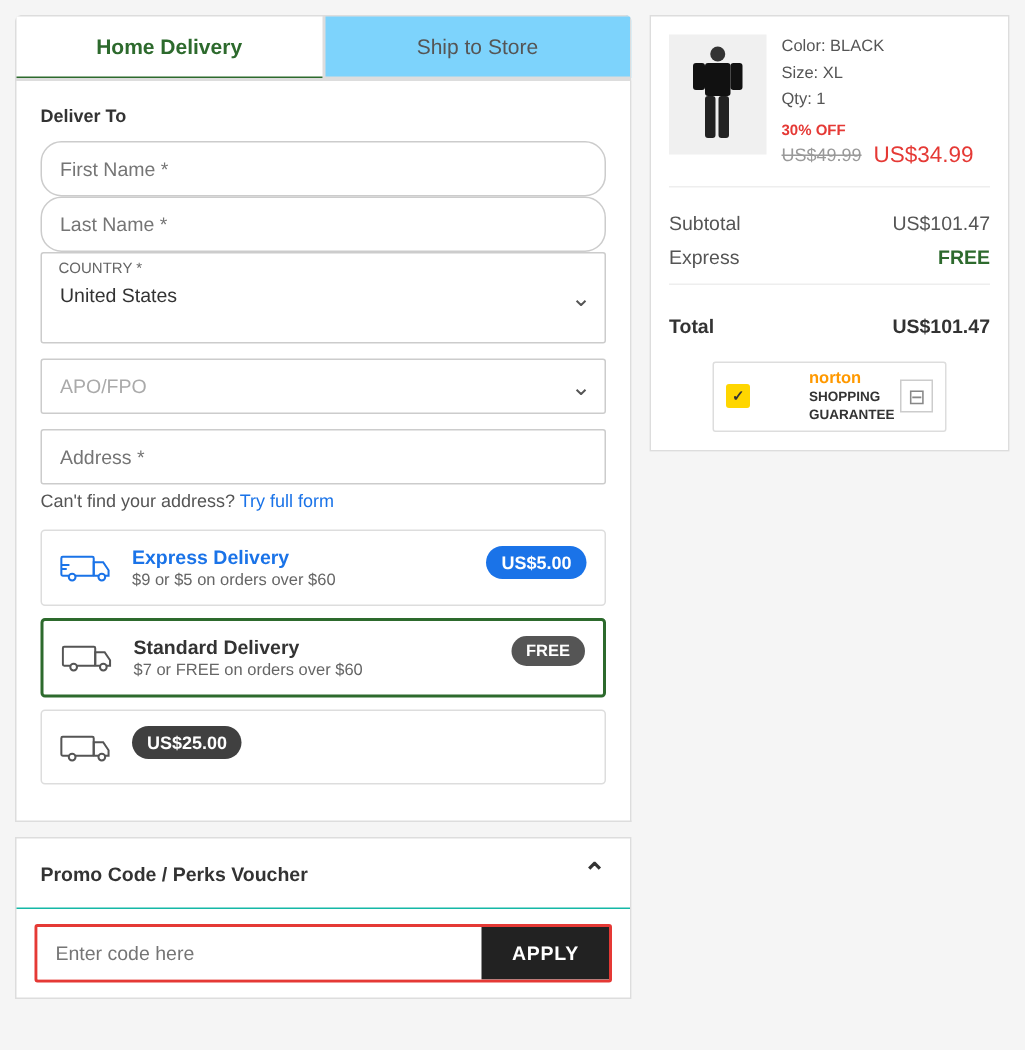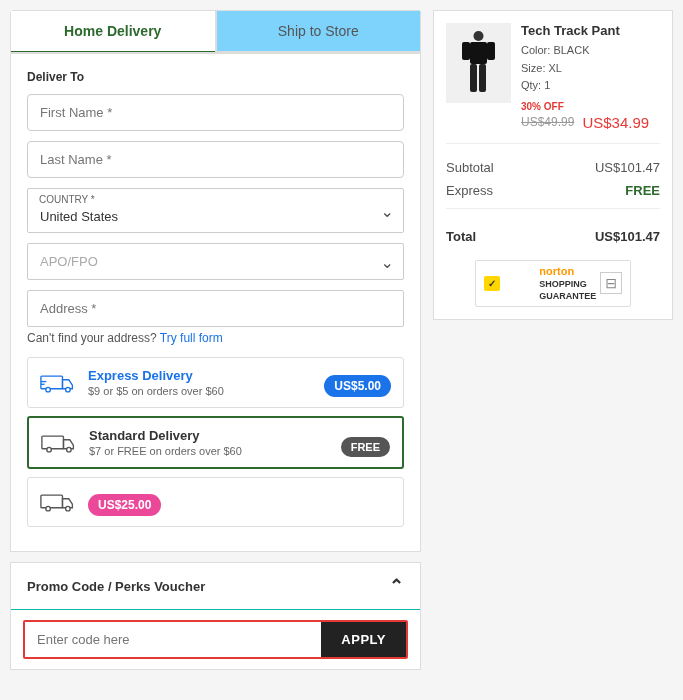--- a/index.html
+++ b/index.html
@@ -11,43 +11,43 @@
     
     .tabs { display: flex; border-bottom: 2px solid #ddd; background: #fff; border-radius: 4px 4px 0 0; overflow: hidden; }
     .tab { flex: 1; padding: 12px 6px; text-align: center; cursor: pointer; font-size: 14px; font-weight: 500; border: 1px solid #ddd; background: #fff; color: #333; }
     .tab.active { border-bottom: 3px solid #2d6a2d; color: #2d6a2d; font-weight: 700; border-top: 1px solid #ddd; border-left: 1px solid #ddd; border-right: 1px solid #ddd; border-bottom: none; position: relative; }
     .tab.active::after { content: ''; position: absolute; bottom: -2px; left: 0; right: 0; height: 3px; background: #2d6a2d; }
     .tab:not(.active) { background: #7dd3fc; color: #555; }
 
     
     .form-section { background: #fff; border: 1px solid #ddd; border-top: none; padding: 16px; }
     .deliver-to-label { font-size: 12px; font-weight: 600; color: #333; margin-bottom: 10px; }
-    .input-field { width: 100%; border: 1px solid #ccc; padding: 10px 12px; margin-bottom: 10px; font-size: 13px; color: #aaa; outline: none; border-radius: 4px; }
+    .input-field { width: 100%; border: 1px solid #ccc; padding: 10px 12px; font-size: 13px; color: #aaa; outline: none; border-radius: 14px; }
 
     .select-wrapper { position: relative; margin-bottom: 10px; }
     .select-label { font-size: 10px; color: #666; padding: 6px 12px 0; position: absolute; top: 0; left: 0; }
-    .select-field { width: 100%; border: 1px solid #ccc; padding: 20px 30px 8px 12px; font-size: 13px; color: #333; appearance: none; background: #fff; border-radius: 2px; cursor: pointer; outline: none; }
+    .select-field { width: 100%; border: 1px solid #ccc; padding: 20px 30px 24px 12px; font-size: 13px; color: #333; appearance: none; background: #fff; border-radius: 2px; cursor: pointer; outline: none; }
     .select-chevron { position: absolute; right: 10px; top: 50%; transform: translateY(-50%); pointer-events: none; color: #555; font-size: 16px; }
 
     .address-input { width: 100%; border: 1px solid #ccc; padding: 10px 12px; margin-bottom: 4px; font-size: 13px; color: #aaa; outline: none; border-radius: 2px; }
     .cant-find { font-size: 12px; color: #555; margin-bottom: 12px; }
     .cant-find a { color: #1a73e8; text-decoration: none; }
 
     
-    .delivery-option { display: flex; align-items: flex-end; border: 1px solid #ddd; border-radius: 3px; padding: 10px 12px; margin-bottom: 8px; gap: 12px; cursor: pointer; background: #fff; }
+    .delivery-option { display: flex; align-items: flex-start; border: 1px solid #ddd; border-radius: 3px; padding: 10px 12px; margin-bottom: 8px; gap: 12px; cursor: pointer; background: #fff; }
     .delivery-option.selected { border: 2px solid #2d6a2d; }
     .delivery-icon { width: 36px; height: 28px; flex-shrink: 0; }
     .delivery-info { flex: 1; }
     .delivery-name { font-size: 13px; font-weight: 600; color: #1a73e8; }
     .delivery-name.black { color: #333; }
     .delivery-sub { font-size: 11px; color: #666; margin-top: 2px; }
     .delivery-price { font-size: 12px; font-weight: 700; padding: 4px 10px; border-radius: 20px; white-space: nowrap; }
     .price-blue { background: #1a73e8; color: #fff; }
     .price-free { background: #555; color: #fff; font-size: 11px; }
-    .price-dark { background: #ec4899; color: #fff; }
+    .price-dark { background: #404040; color: #fff; }
 
     
     .promo-section { background: #fff; border: 1px solid #ddd; margin-top: 10px; }
     .promo-header { display: flex; justify-content: space-between; align-items: center; padding: 12px 16px; cursor: pointer; font-size: 13px; font-weight: 600; color: #333; }
     .promo-body { padding: 10px 12px; border-top: 1px solid #14b8a6; }
     .promo-input-row { display: flex; border: 2px solid #e53935; border-radius: 2px; overflow: hidden; }
     .promo-input { flex: 1; border: none; padding: 10px 12px; font-size: 13px; color: #aaa; outline: none; }
     .promo-apply { background: #222; color: #fff; border: none; padding: 10px 20px; font-size: 13px; font-weight: 700; cursor: pointer; letter-spacing: 0.5px; }
 
     
@@ -189,21 +189,20 @@
             <rect x="14" y="14" width="17" height="22" rx="2" fill="#111"></rect>
 
             <rect x="6" y="14" width="8" height="18" rx="2" fill="#111"></rect>
             <rect x="31" y="14" width="8" height="18" rx="2" fill="#111"></rect>
 
             <rect x="14" y="36" width="7" height="28" rx="2" fill="#222"></rect>
             <rect x="23" y="36" width="7" height="28" rx="2" fill="#222"></rect>
           </svg>
         </div>
         <div class="product-details">
-          <div class="product-name">Tech Track Pant</div>
           <div class="product-meta">
             <span>Color:</span>
             <span>BLACK</span><br>
             <span>Size:</span>
             <span>XL</span><br>
             <span>Qty:</span>
             <span>1</span>
           </div>
           <div class="product-price-row">
             <span class="discount-badge">30% OFF</span>

